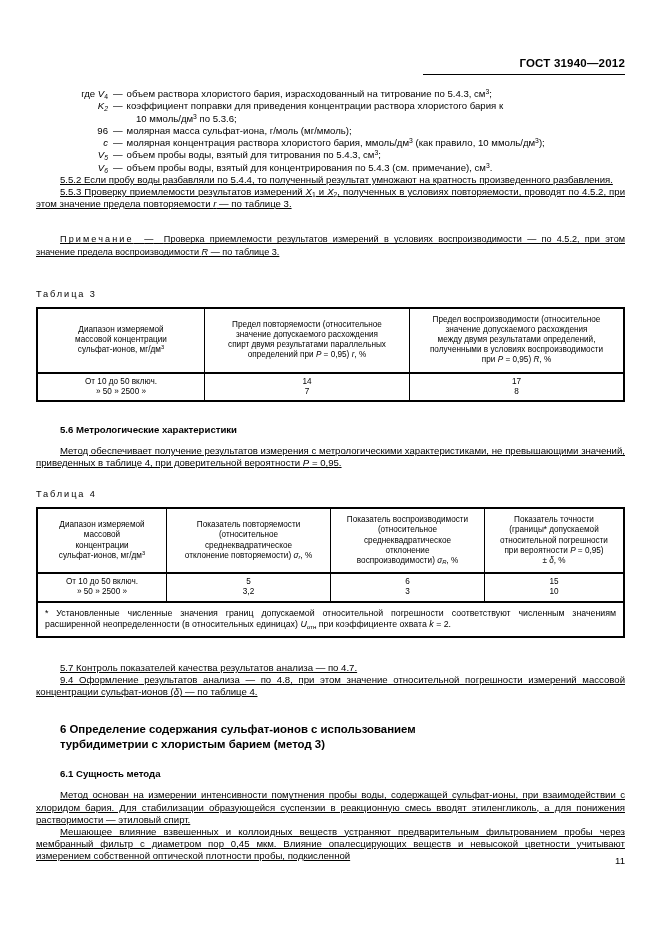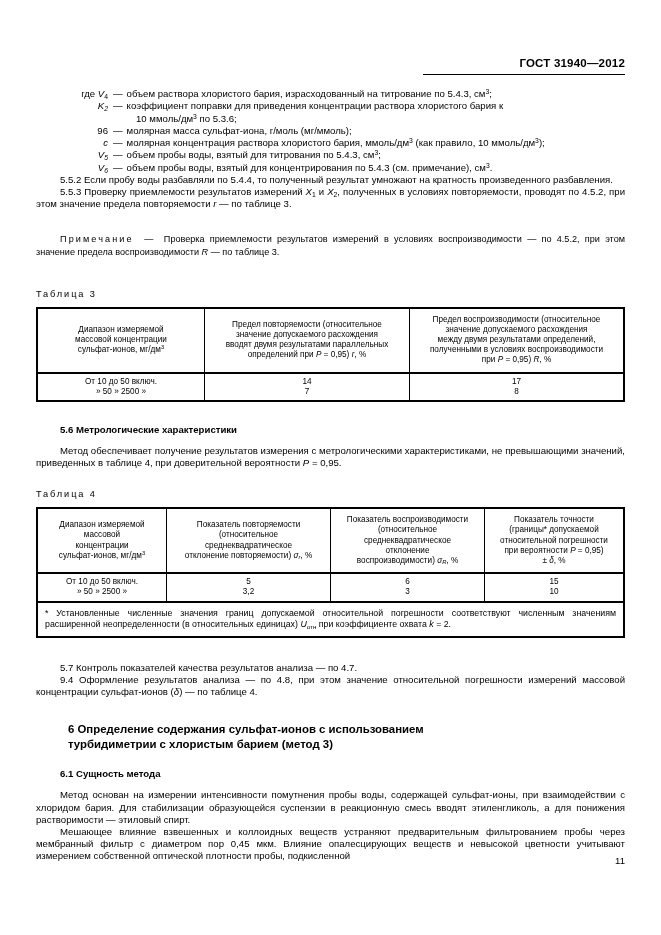--- a/index.html
+++ b/index.html
@@ -49,21 +49,21 @@
     top: 88px;
     width: 589px;
   }
   p.para {
     margin: 0;
     font-size: 9.6px;
     line-height: 12.1px;
     text-align: justify;
     text-justify: inter-word;
   }
-  .indent { text-indent: 24px; }
+  .indent { text-indent: 24px; text-decoration: underline; }
   .nojust { text-align: left; }
 
   
   .wherelist {
     font-size: 9.6px;
     line-height: 12.3px;
   }
   .wrow {
     display: flex;
     align-items: baseline;
@@ -249,21 +249,21 @@
       <thead>
         <tr>
           <th style="width:158px">
             <span class="hdr-inner">Диапазон измеряемой</span>
             <span class="hdr-inner">массовой концентрации</span>
             <span class="hdr-inner"><span>сульфат-ионов, мг/дм</span><sup>3</sup></span>
           </th>
           <th style="width:196px">
             <span class="hdr-inner">Предел повторяемости (относительное</span>
             <span class="hdr-inner">значение допускаемого расхождения</span>
-            <span class="hdr-inner">вводят двумя результатами параллельных</span>
+            <span class="hdr-inner">спирт двумя результатами параллельных</span>
             <span class="hdr-inner"><span>определений при </span><span class="it">P</span><span> = 0,95) </span><span class="it">r</span><span>, %</span></span>
           </th>
           <th>
             <span class="hdr-inner">Предел воспроизводимости (относительное</span>
             <span class="hdr-inner">значение допускаемого расхождения</span>
             <span class="hdr-inner">между двумя результатами определений,</span>
             <span class="hdr-inner">полученными в условиях воспроизводимости</span>
             <span class="hdr-inner"><span>при </span><span class="it">P</span><span> = 0,95) </span><span class="it">R</span><span>, %</span></span>
           </th>
         </tr>
@@ -347,21 +347,21 @@
       </tfoot>
     </table>
 
     <div class="s24"></div>
 
     <p class="para indent nojust">5.7 Контроль показателей качества результатов анализа — по 4.7.</p>
     <p class="para indent"><span>9.4 Оформление результатов анализа — по 4.8, при этом значение относительной погрешности измерений массовой концентрации сульфат-ионов (</span><span class="it">δ</span><span>) — по таблице 4.</span></p>
 
     <div class="s24"></div>
 
-    <h2 class="sect" style="margin-left:32px">
+    <h2 class="sect" style="margin-left:24px">
       <span class="hdr-inner">6 Определение содержания сульфат-ионов с использованием</span>
       <span class="hdr-inner">турбидиметрии с хлористым барием (метод 3)</span>
     </h2>
 
     <div class="s17"></div>
 
     <h3 class="sub" style="margin-left:24px">6.1 Сущность метода</h3>
 
     <div class="s9"></div>
 

